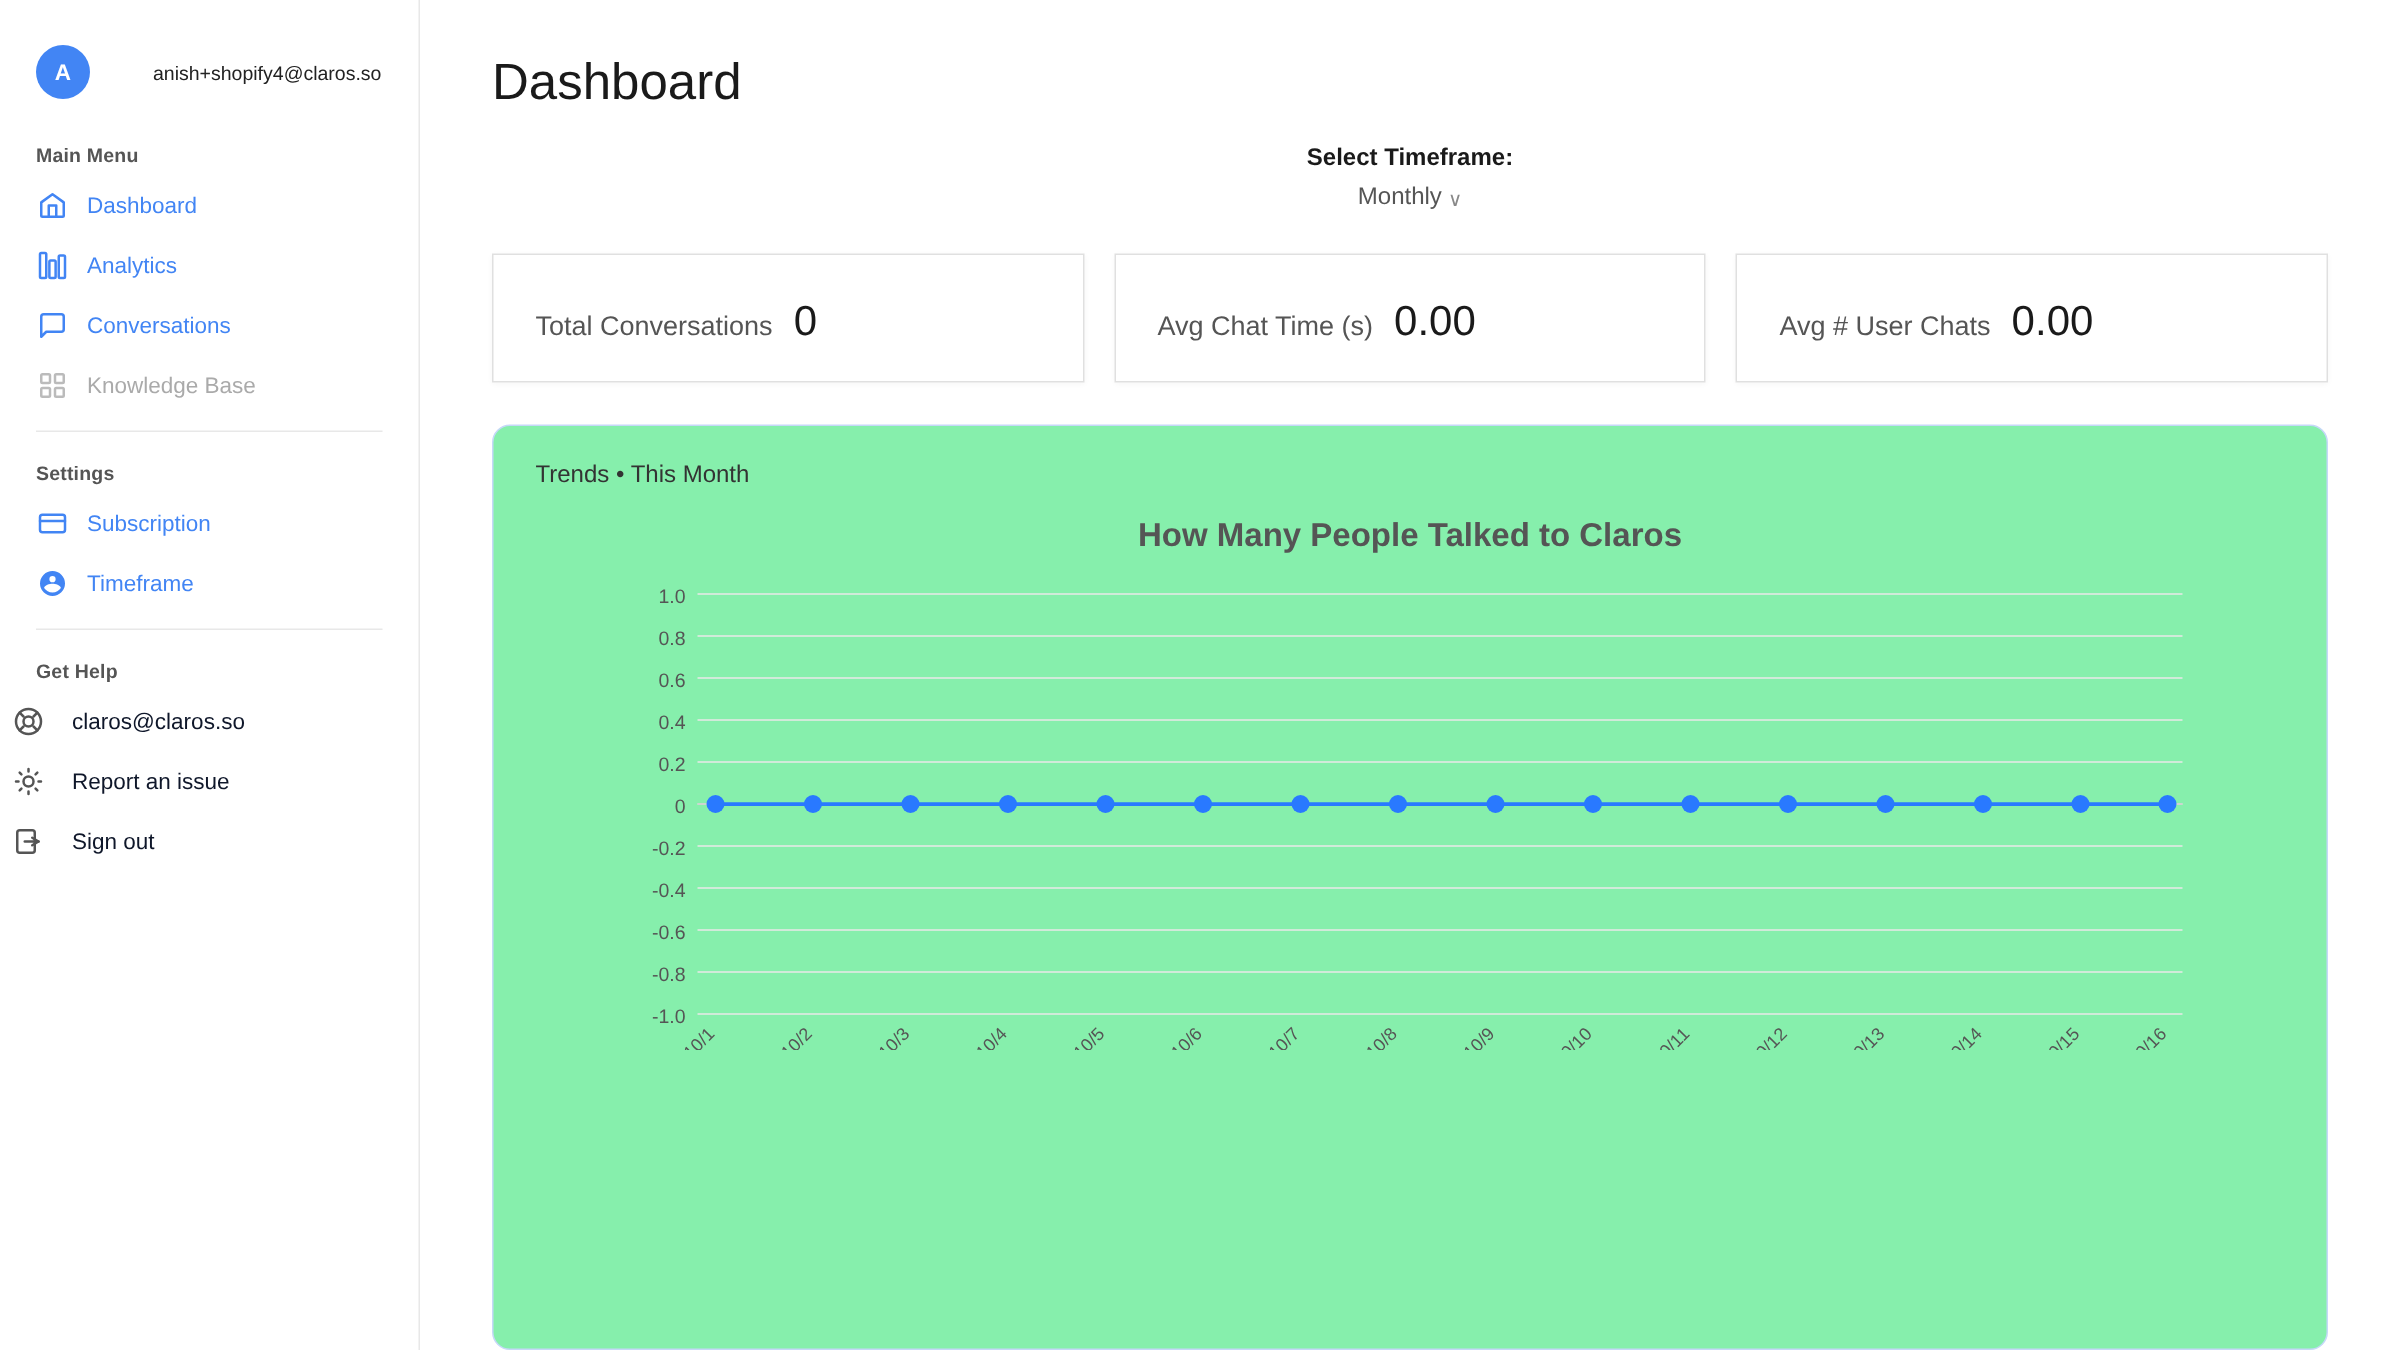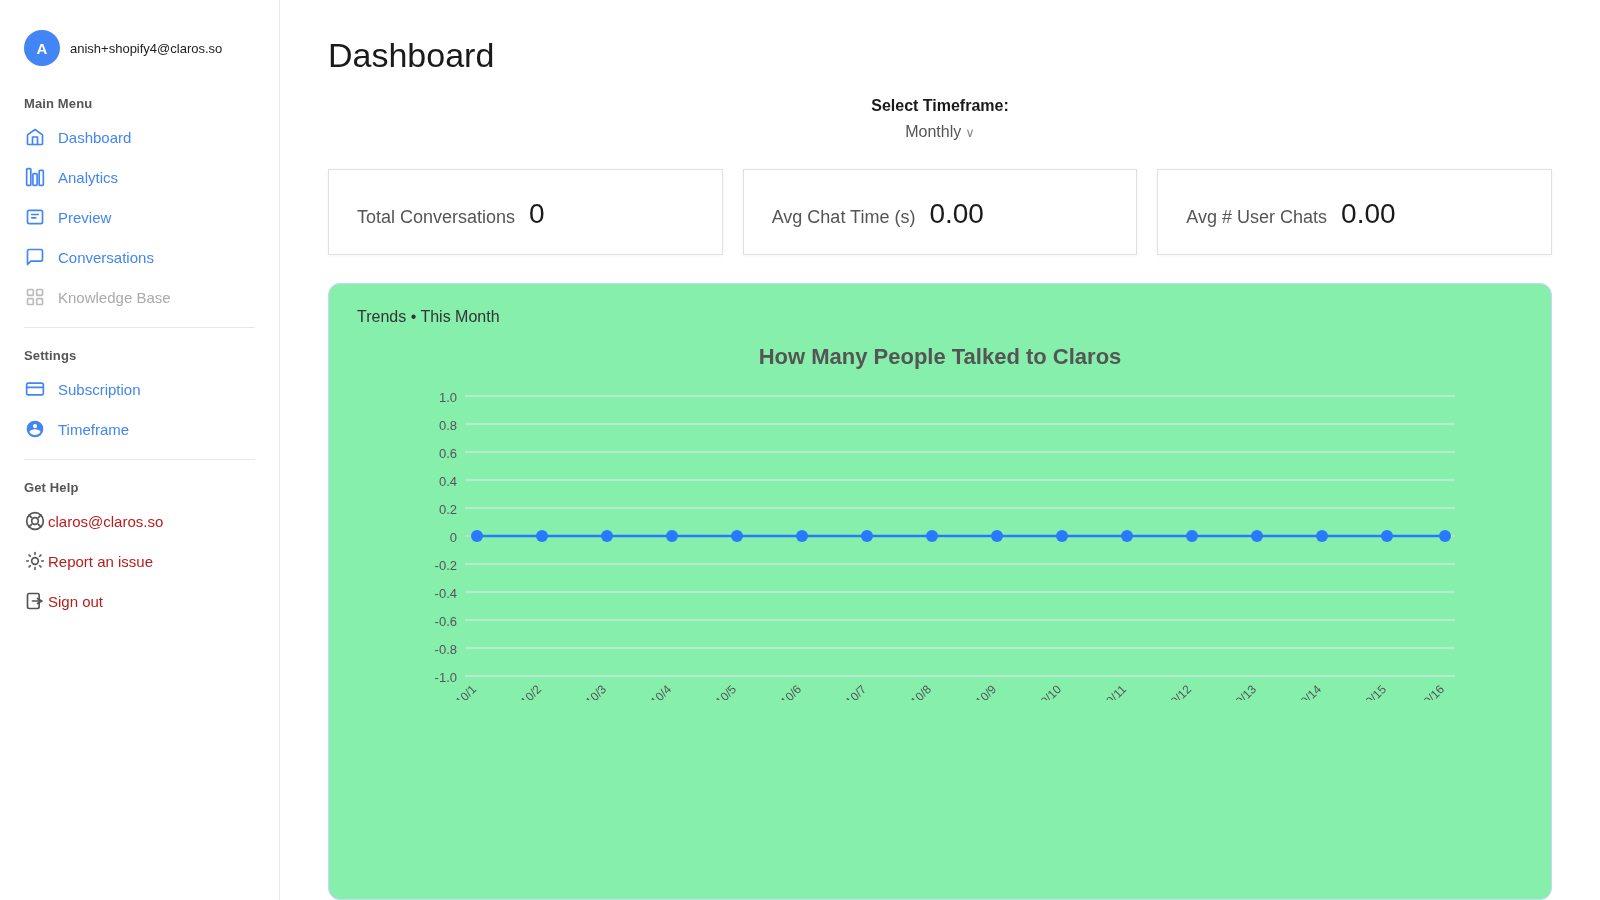--- a/index.html
+++ b/index.html
@@ -28,20 +28,21 @@
       background: #4285f4;
       color: #fff;
       font-weight: bold;
       font-size: 15px;
       display: flex; align-items: center; justify-content: center;
       flex-shrink: 0;
     }
     .sidebar-email {
       font-size: 13px;
       color: #222;
+      margin-left: 32px;
     }
     .sidebar-section-label {
       font-size: 13px;
       font-weight: 600;
       color: #555;
       padding: 10px 24px 6px 24px;
       letter-spacing: 0.01em;
     }
     .nav-item {
       display: flex;
@@ -62,24 +63,24 @@
       flex-shrink: 0;
     }
     .sidebar-divider {
       border: none;
       border-top: 1px solid #e8e8e8;
       margin: 10px 24px;
     }
     .help-item {
       display: flex;
       align-items: center;
-      gap: 2px;
-      padding: 9px 24px;
+      gap: 18px;
+      padding: 9px 8px;
       font-size: 15px;
-      color: #b91c1c;
+      color: #0f172a;
       cursor: pointer;
     }
 
     
     .main {
       flex: 1;
       background: #fff;
       padding: 36px 48px 0 48px;
       overflow-y: auto;
       display: flex;
@@ -201,30 +202,20 @@
     <span class="nav-icon">
       <svg width="20" height="20" viewBox="0 0 24 24" fill="none" stroke="#4285f4" stroke-width="2" stroke-linecap="round" stroke-linejoin="round">
         <rect x="2" y="2" width="5" height="20" rx="1"></rect>
         <rect x="9.5" y="8" width="5" height="14" rx="1"></rect>
         <rect x="17" y="4" width="5" height="18" rx="1"></rect>
       </svg>
     </span>
     <span>Analytics</span>
   </div>
 
-  <div class="nav-item">
-    <span class="nav-icon">
-      <svg width="20" height="20" viewBox="0 0 24 24" fill="none" stroke="#4285f4" stroke-width="2" stroke-linecap="round" stroke-linejoin="round">
-        <rect x="3" y="4" width="18" height="16" rx="2"></rect>
-        <line x1="8" y1="9" x2="16" y2="9"></line>
-        <line x1="8" y1="13" x2="13" y2="13"></line>
-      </svg>
-    </span>
-    <span>Preview</span>
-  </div>
 
   <div class="nav-item">
     <span class="nav-icon">
       <svg width="20" height="20" viewBox="0 0 24 24" fill="none" stroke="#4285f4" stroke-width="2" stroke-linecap="round" stroke-linejoin="round">
         <path d="M21 15a2 2 0 0 1-2 2H7l-4 4V5a2 2 0 0 1 2-2h14a2 2 0 0 1 2 2z"></path>
       </svg>
     </span>
     <span>Conversations</span>
   </div>
 

